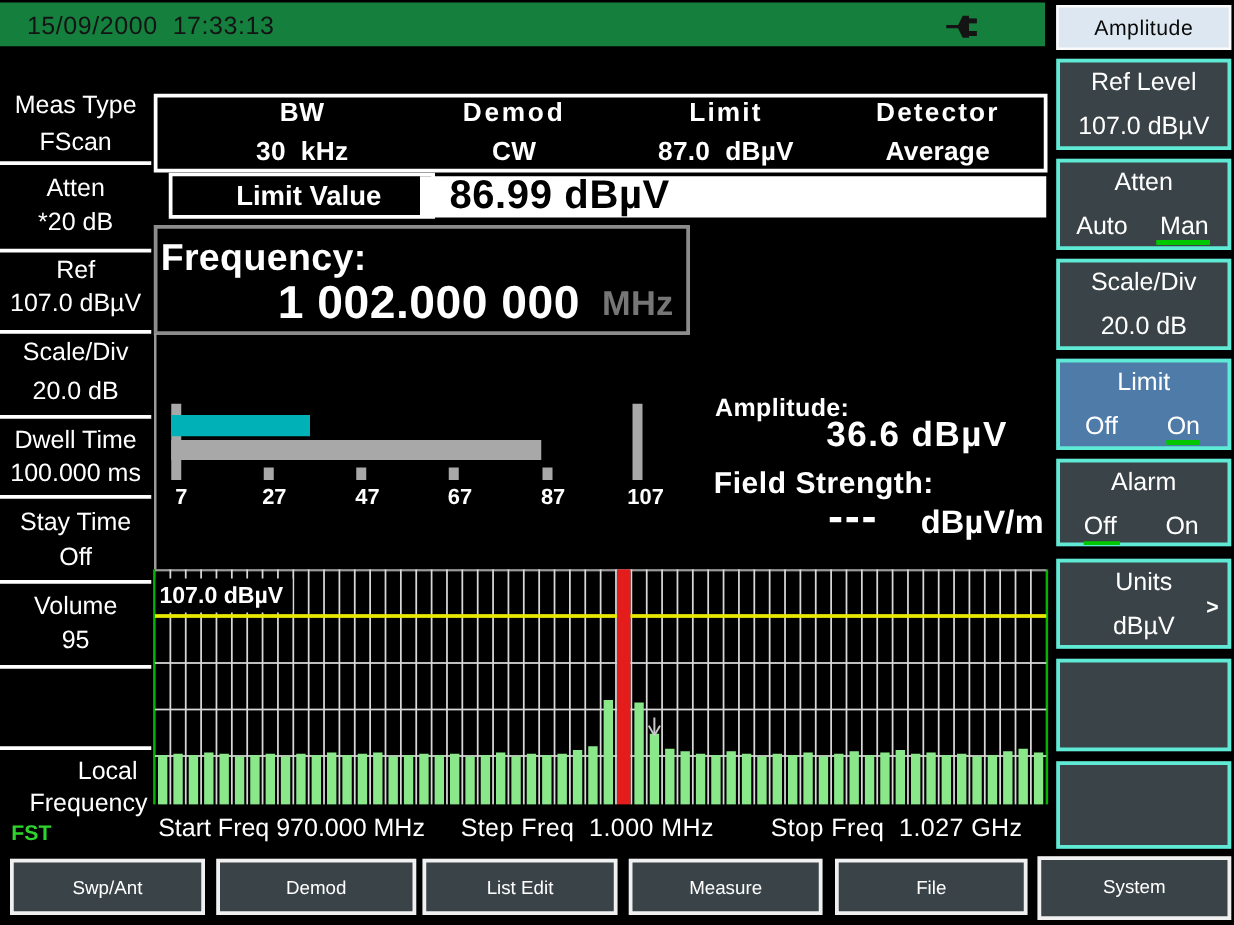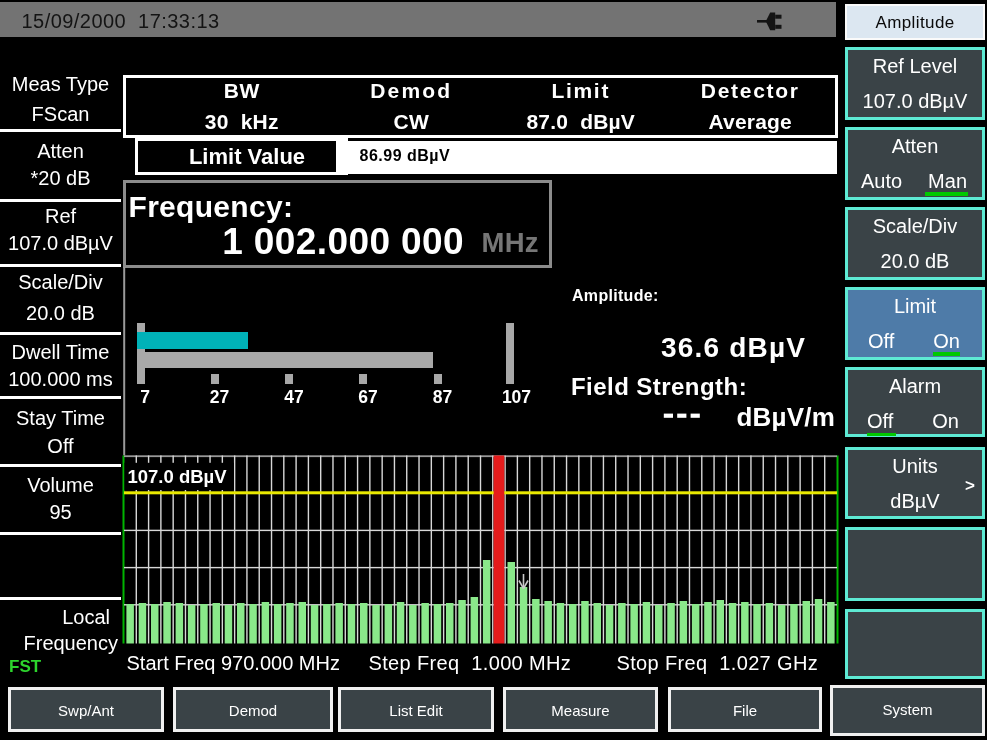--- a/index.html
+++ b/index.html
@@ -1,18 +1,18 @@
 <!DOCTYPE html>
 <html><head><meta charset="utf-8"><style>
 * { margin:0; padding:0; box-sizing:border-box; }
 html,body { width:987px; height:740px; background:#000; overflow:hidden;
   font-family:"Liberation Sans", sans-serif; }
 #scr { position:relative; width:987px; height:740px; background:#000; }
 
-#topbar { position:absolute; left:0; top:2px; width:836px; height:35px; background:#737373; }
+#topbar { position:absolute; left:0; top:2px; width:836px; height:35px; background:#15803d; }
 #topbar span { position:absolute; left:21.5px; top:8.1px; font-size:20px; letter-spacing:0.45px; color:#141414; }
 
 .lc { position:absolute; left:0; width:121px; text-align:center;
   color:#fff; font-size:20px; white-space:nowrap; }
 .sep { position:absolute; left:0; width:121px; height:3px; background:#fff; }
 
 .rbtn { position:absolute; left:845px; width:140px; background:#3a4347;
   border:3px solid #5eead4; color:#fff; font-size:20px; text-align:center; }
 .rbtn.amp { top:4px; height:36px; background:#dce7f1; color:#0a0a0a;
   border:2px solid #fafafa; font-size:17px; line-height:33px; letter-spacing:0.4px; }
@@ -28,21 +28,21 @@
 #tbl { position:absolute; left:123px; top:75px; width:715px; height:63px;
   border:3px solid #fff; color:#fff; font-weight:bold; font-size:21px; }
 #tbl .row.v { letter-spacing:0.2px; white-space:pre; }
 #tbl .row { display:flex;margin-left:31px; }
 #tbl .row div { width:25%; text-align:center; }
 
 #lvlab { position:absolute; left:123px; top:138px; width:213px; height:36.5px;
   border:3px solid #fff; background:#000; color:#fff; font-weight:bold; font-size:22px;
   text-align:center; line-height:32px; text-indent:11px;margin-left:12px; }
 #lvval { position:absolute; left:336px; top:141px; width:501px; height:32.5px;
-  background:#fff; color:#000; font-weight:bold; font-size:16px; padding-left:23.5px;
+  background:#fff; color:#000; font-weight:bold; font-size:32px; padding-left:23.5px;
   letter-spacing:0.5px; line-height:29px; }
 
 #freq { position:absolute; left:123px; top:180px; width:429px; height:88px;
   border:3px solid #8c8c8c; }
 .t1 { position:absolute; left:128.5px; top:190.4px; font-size:30px; font-weight:bold; color:#fff; letter-spacing:0.3px; }
 .t2 { position:absolute; right:523px; top:220.7px; font-size:37px; font-weight:bold; color:#fff; letter-spacing:0.4px; }
 .t3 { position:absolute; left:481.5px; top:226.9px; font-size:27.5px; font-weight:bold; color:#767676; letter-spacing:0.3px; }
 
 .bm { position:absolute; background:#a8a8a8; }
 .bmlab { position:absolute; top:386.5px; width:50px; text-align:center;
@@ -110,21 +110,21 @@
 <div class="bm" style="left:285.2px;top:374px;width:8px;height:10px"></div>
 <div class="bm" style="left:359.3px;top:374px;width:8px;height:10px"></div>
 <div class="bm" style="left:433.5px;top:374px;width:8px;height:10px"></div>
 <div class="bmlab" style="left:120px">7</div>
 <div class="bmlab" style="left:194.5px">27</div>
 <div class="bmlab" style="left:269px">47</div>
 <div class="bmlab" style="left:343px">67</div>
 <div class="bmlab" style="left:417.5px">87</div>
 <div class="bmlab" style="left:491.5px">107</div>
 
-<div class="bigt" style="left:572px;top:287px;font-size:16px;letter-spacing:0.3px">Amplitude:</div>
+<div class="bigt" style="left:572px;top:316px;font-size:20px;letter-spacing:0.3px">Amplitude:</div>
 <div class="bigt" style="left:661px;top:331.8px;font-size:28px;letter-spacing:1.2px">36.6 dBµV</div>
 <div class="bigt" style="left:571px;top:373.2px;font-size:24px;letter-spacing:0.45px">Field Strength:</div>
 <div class="bigt" style="left:736.5px;top:402.2px;font-size:26px;letter-spacing:0.2px">dBµV/m</div>
 
 <svg width="987" height="740" viewBox="0 0 987 740" style="position:absolute;left:0;top:0">
 <rect x="123.2" y="267" width="2" height="188.5" fill="#9a9a9a"></rect>
 <rect x="122.5" y="455.5" width="2" height="188.0" fill="#00b400"></rect>
 <rect x="836.5" y="455.5" width="2" height="188.0" fill="#00b400"></rect>
 <rect x="124.0" y="455.3" width="713.0" height="1.8" fill="#989898"></rect>
 <rect x="124.0" y="529.7" width="713.0" height="1.4" fill="#d8d8d8"></rect>

